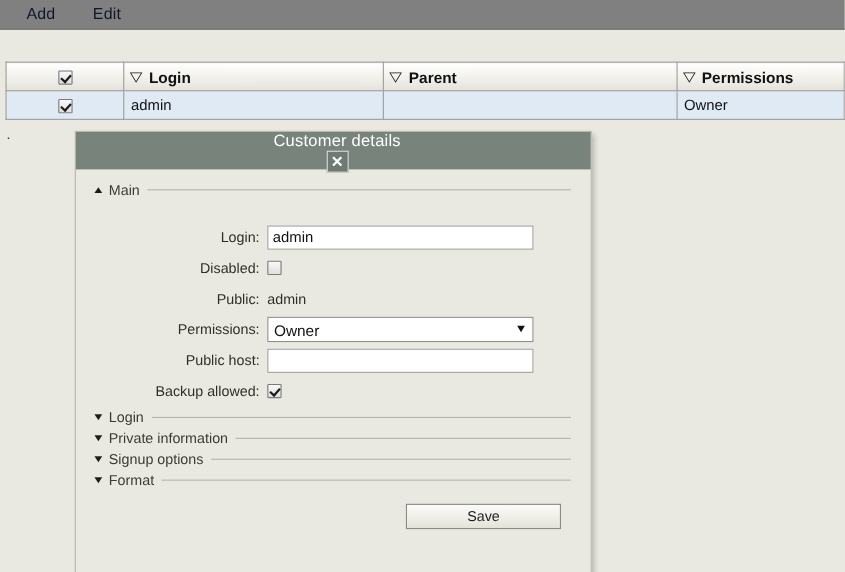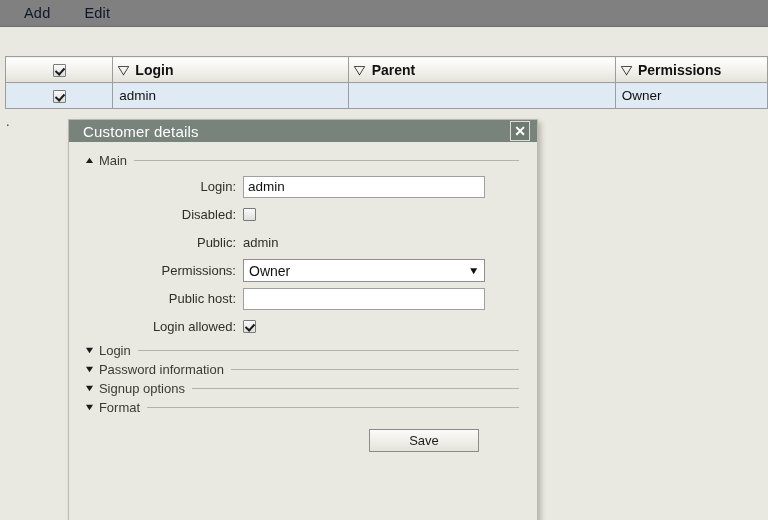--- a/index.html
+++ b/index.html
@@ -125,27 +125,28 @@
     left: 68px;
     top: 119px;
     width: 470px;
     height: 420px;
     background: #e9e9e1;
     border: 1px solid #b9b9ad;
     box-shadow: 3px 3px 5px rgba(0,0,0,0.22);
     box-sizing: border-box;
   }
   .dialog-title {
-    height: 22px;
+    height: 34px;
     background: #78837b;
     display: flex;
     align-items: center;
     justify-content: space-between;
     padding: 0 7px 0 14px;
     box-sizing: border-box;
+    flex-direction: column;
   }
   .dialog-title-text {
     color: #ffffff;
     font-size: 15px;
     letter-spacing: 0.2px;
   }
   .close-btn {
     width: 20px;
     height: 20px;
     border: 1px solid #dcdcdc;
@@ -188,21 +189,21 @@
   .section-head .rule {
     flex: 1 1 auto;
     height: 0;
     border-top: 1px solid #b4b4a6;
     margin-left: 2px;
     margin-right: 6px;
   }
 
   
   .form {
-    margin-top: 6px;
+    margin-top: 23px;
   }
   .frow {
     display: flex;
     align-items: center;
     height: 25px;
     margin-bottom: 3px;
   }
   .flabel {
     width: 162px;
     text-align: right;
@@ -247,21 +248,21 @@
     color: #111;
     transform: scaleX(1.2);
     padding-right: 3px;
   }
 
   .save-wrap {
     margin-top: 14px;
     padding-left: 288px;
   }
   .save-btn {
-    width: 110px;
+    width: 141px;
     height: 23px;
     border: 1px solid #8a8a8a;
     background: linear-gradient(to bottom, #fbfbf8 0%, #f0efe9 50%, #e4e3da 100%);
     font-family: "Liberation Sans", sans-serif;
     font-size: 13px;
     color: #1d1d1d;
     cursor: pointer;
     box-sizing: border-box;
   }
 </style>
@@ -354,35 +355,35 @@
         </span>
       </div>
 
 
       <div class="frow">
         <span class="flabel">Public host:</span>
         <input class="finput" type="text" value="" style="">
       </div>
 
       <div class="frow">
-        <span class="flabel">Login allowed:</span>
+        <span class="flabel">Backup allowed:</span>
         <span class="cbox checked"></span>
       </div>
 
     </div>
 
     <div class="section-head">
       <span class="tri">▼</span>
       <span class="sec-label">Login</span>
       <span class="rule"></span>
     </div>
 
     <div class="section-head">
       <span class="tri">▼</span>
-      <span class="sec-label">Password information</span>
+      <span class="sec-label">Private information</span>
       <span class="rule"></span>
     </div>
 
     <div class="section-head">
       <span class="tri">▼</span>
       <span class="sec-label">Signup options</span>
       <span class="rule"></span>
     </div>
 
     <div class="section-head">

